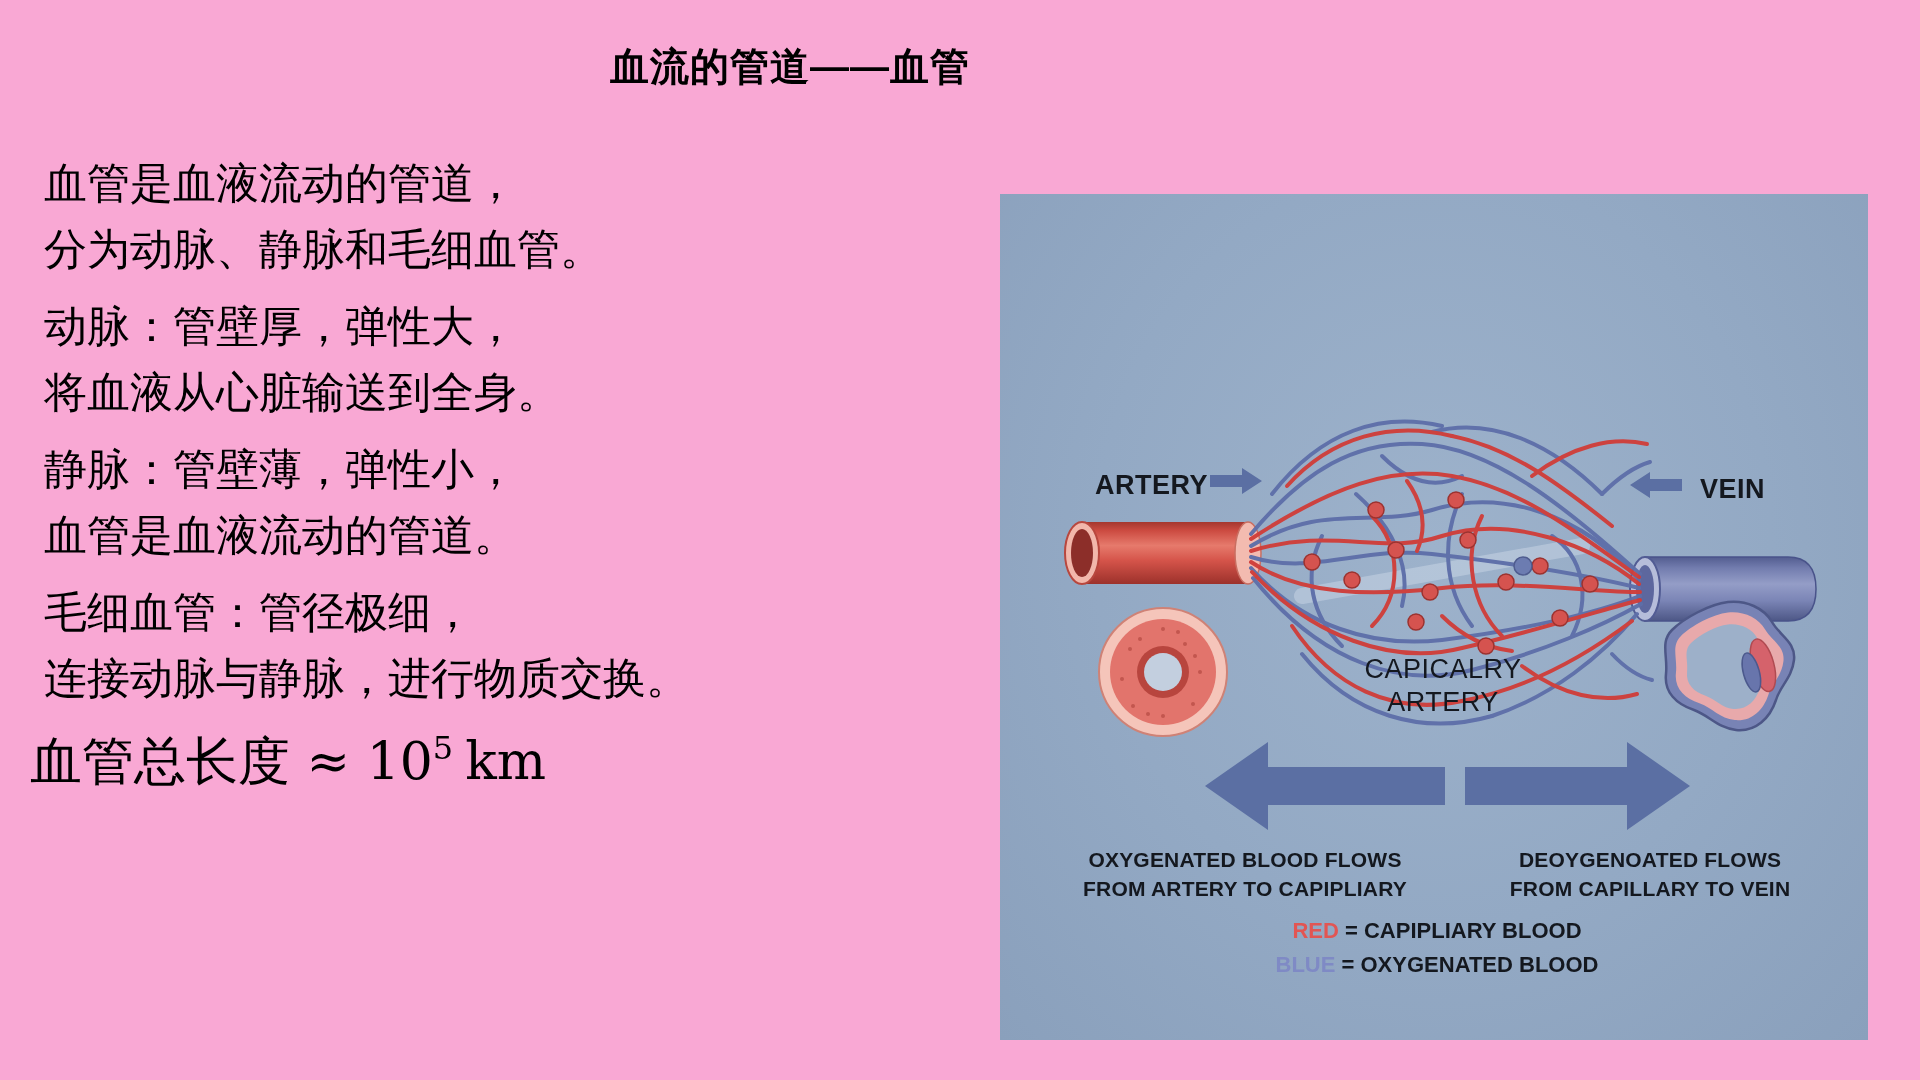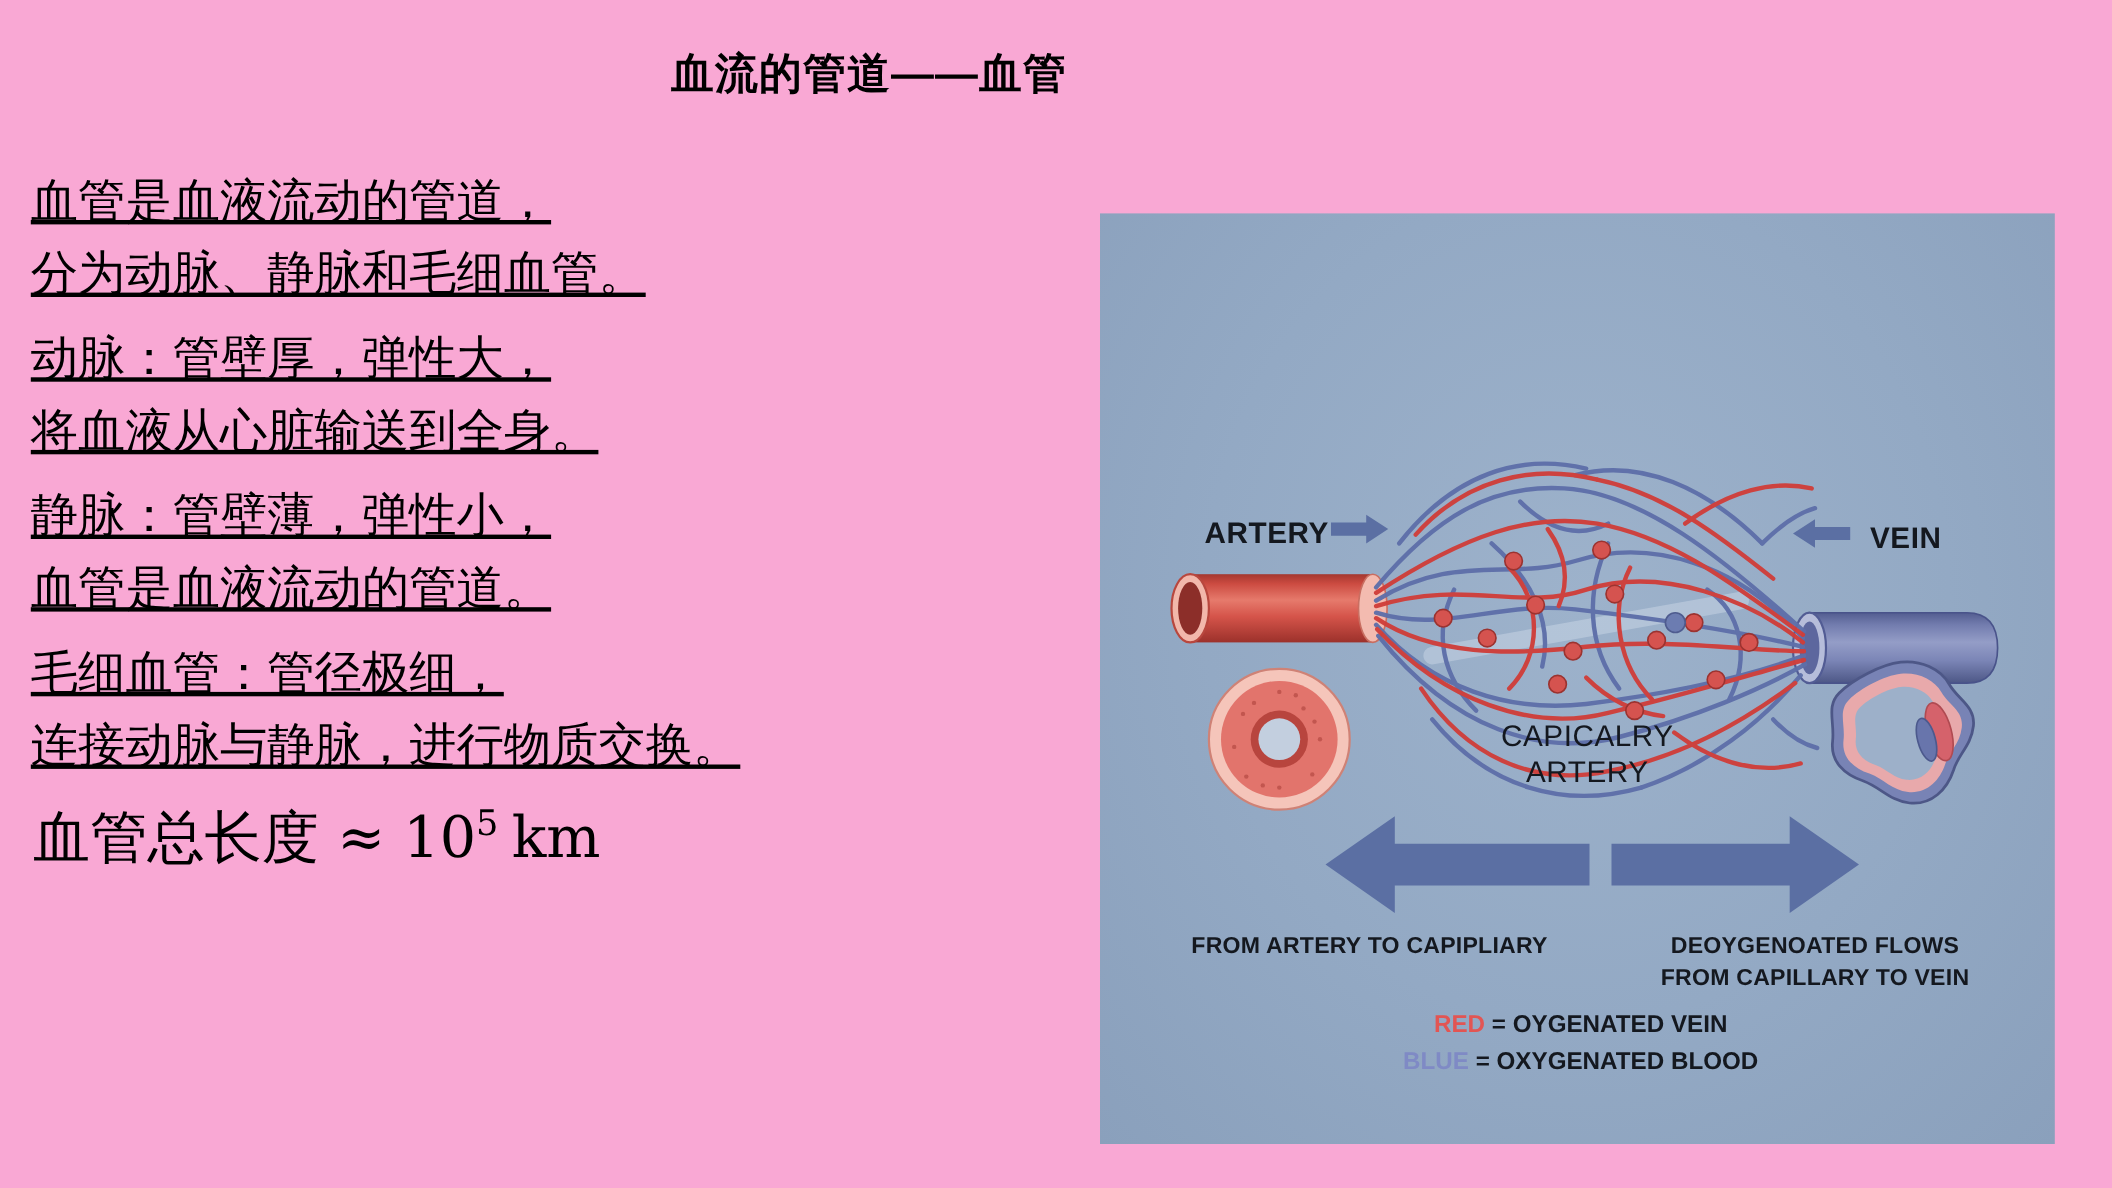--- a/index.html
+++ b/index.html
@@ -3,21 +3,21 @@
 <meta charset="utf-8">
 <style>
   html,body{margin:0;padding:0;background:#ffffff;}
   .page{position:relative;width:1920px;height:1080px;background:#f9a8d4;overflow:hidden;
         font-family:"Liberation Sans",sans-serif;}
 
   
   .slide-title{position:absolute;left:570px;top:40px;width:440px;text-align:center;
                font-size:39px;font-weight:bold;color:#000;letter-spacing:1px;}
   .body-text{position:absolute;left:28px;top:150px;width:760px;}
-  .para{margin:0 0 11px 0;text-decoration:underline;}
+  .para{margin:0 0 11px 16px;}
   .cn-line{font-size:43px;line-height:66px;color:#000;white-space:nowrap;}
   .formula{position:absolute;left:30px;top:698px;
            font-family:"DejaVu Serif","Liberation Serif",serif;
            font-size:52px;color:#000;white-space:nowrap;margin-top:29px;}
   .formula sup{font-size:32px;vertical-align:20px;}
   .formula .unit{margin-left:12px;}
 
   
   .panel{position:absolute;left:1000px;top:194px;width:868px;height:846px;
          background:radial-gradient(ellipse at 50% 42%, #9db2cb 0%, #93a9c4 55%, #8aa0bc 100%);}
@@ -199,26 +199,27 @@
 
     <div class="overlay vessel-label" style="left:95px;top:276px;">ARTERY</div>
     <div class="overlay vessel-label" style="left:700px;top:280px;">VEIN</div>
 
     <div class="overlay cap-label">
       <div>CAPICALRY</div>
       <div>ARTERY</div>
     </div>
 
     <div class="overlay caption left-cap">
+      <div>OXYGENATED BLOOD FLOWS</div>
       <div>FROM ARTERY TO CAPIPLIARY</div>
     </div>
     <div class="overlay caption right-cap">
       <div>DEOYGENOATED FLOWS</div>
       <div>FROM CAPILLARY TO VEIN</div>
     </div>
 
     <div class="overlay legend">
-      <div><span class="term-red">RED</span><span> = </span><span>OYGENATED VEIN</span></div>
+      <div><span class="term-red">RED</span><span> = </span><span>CAPIPLIARY BLOOD</span></div>
       <div><span class="term-blue">BLUE</span><span> = </span><span>OXYGENATED BLOOD</span></div>
     </div>
 
   </div>
 </div>
 
 </body></html>

